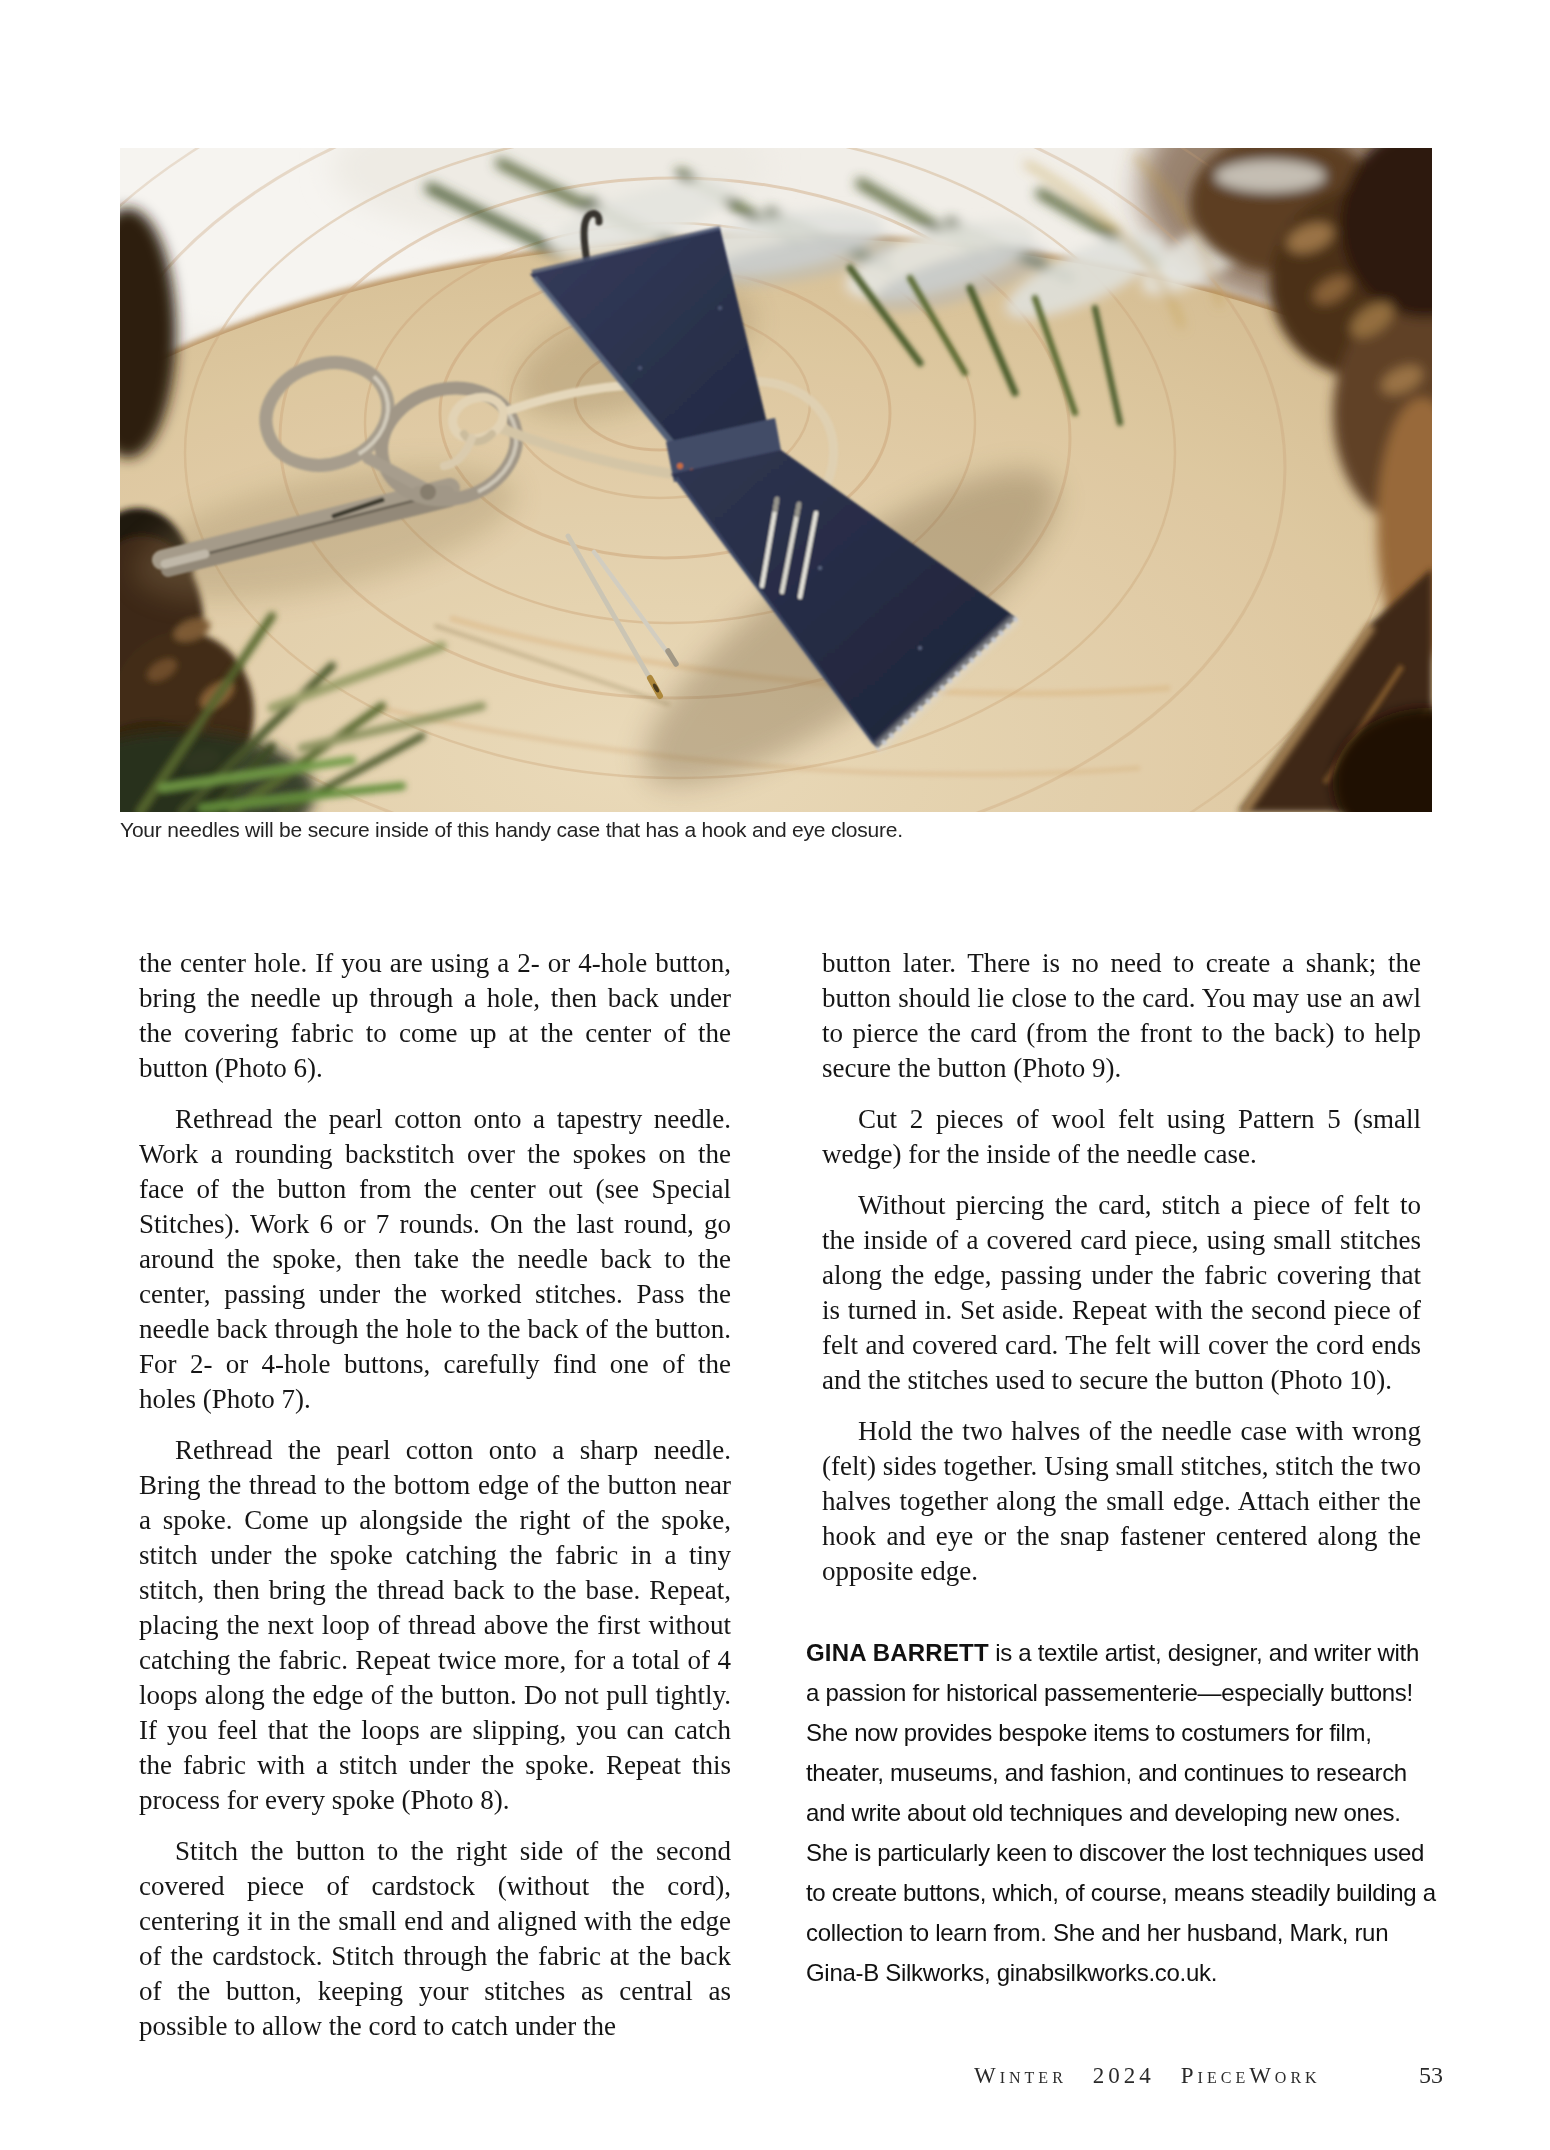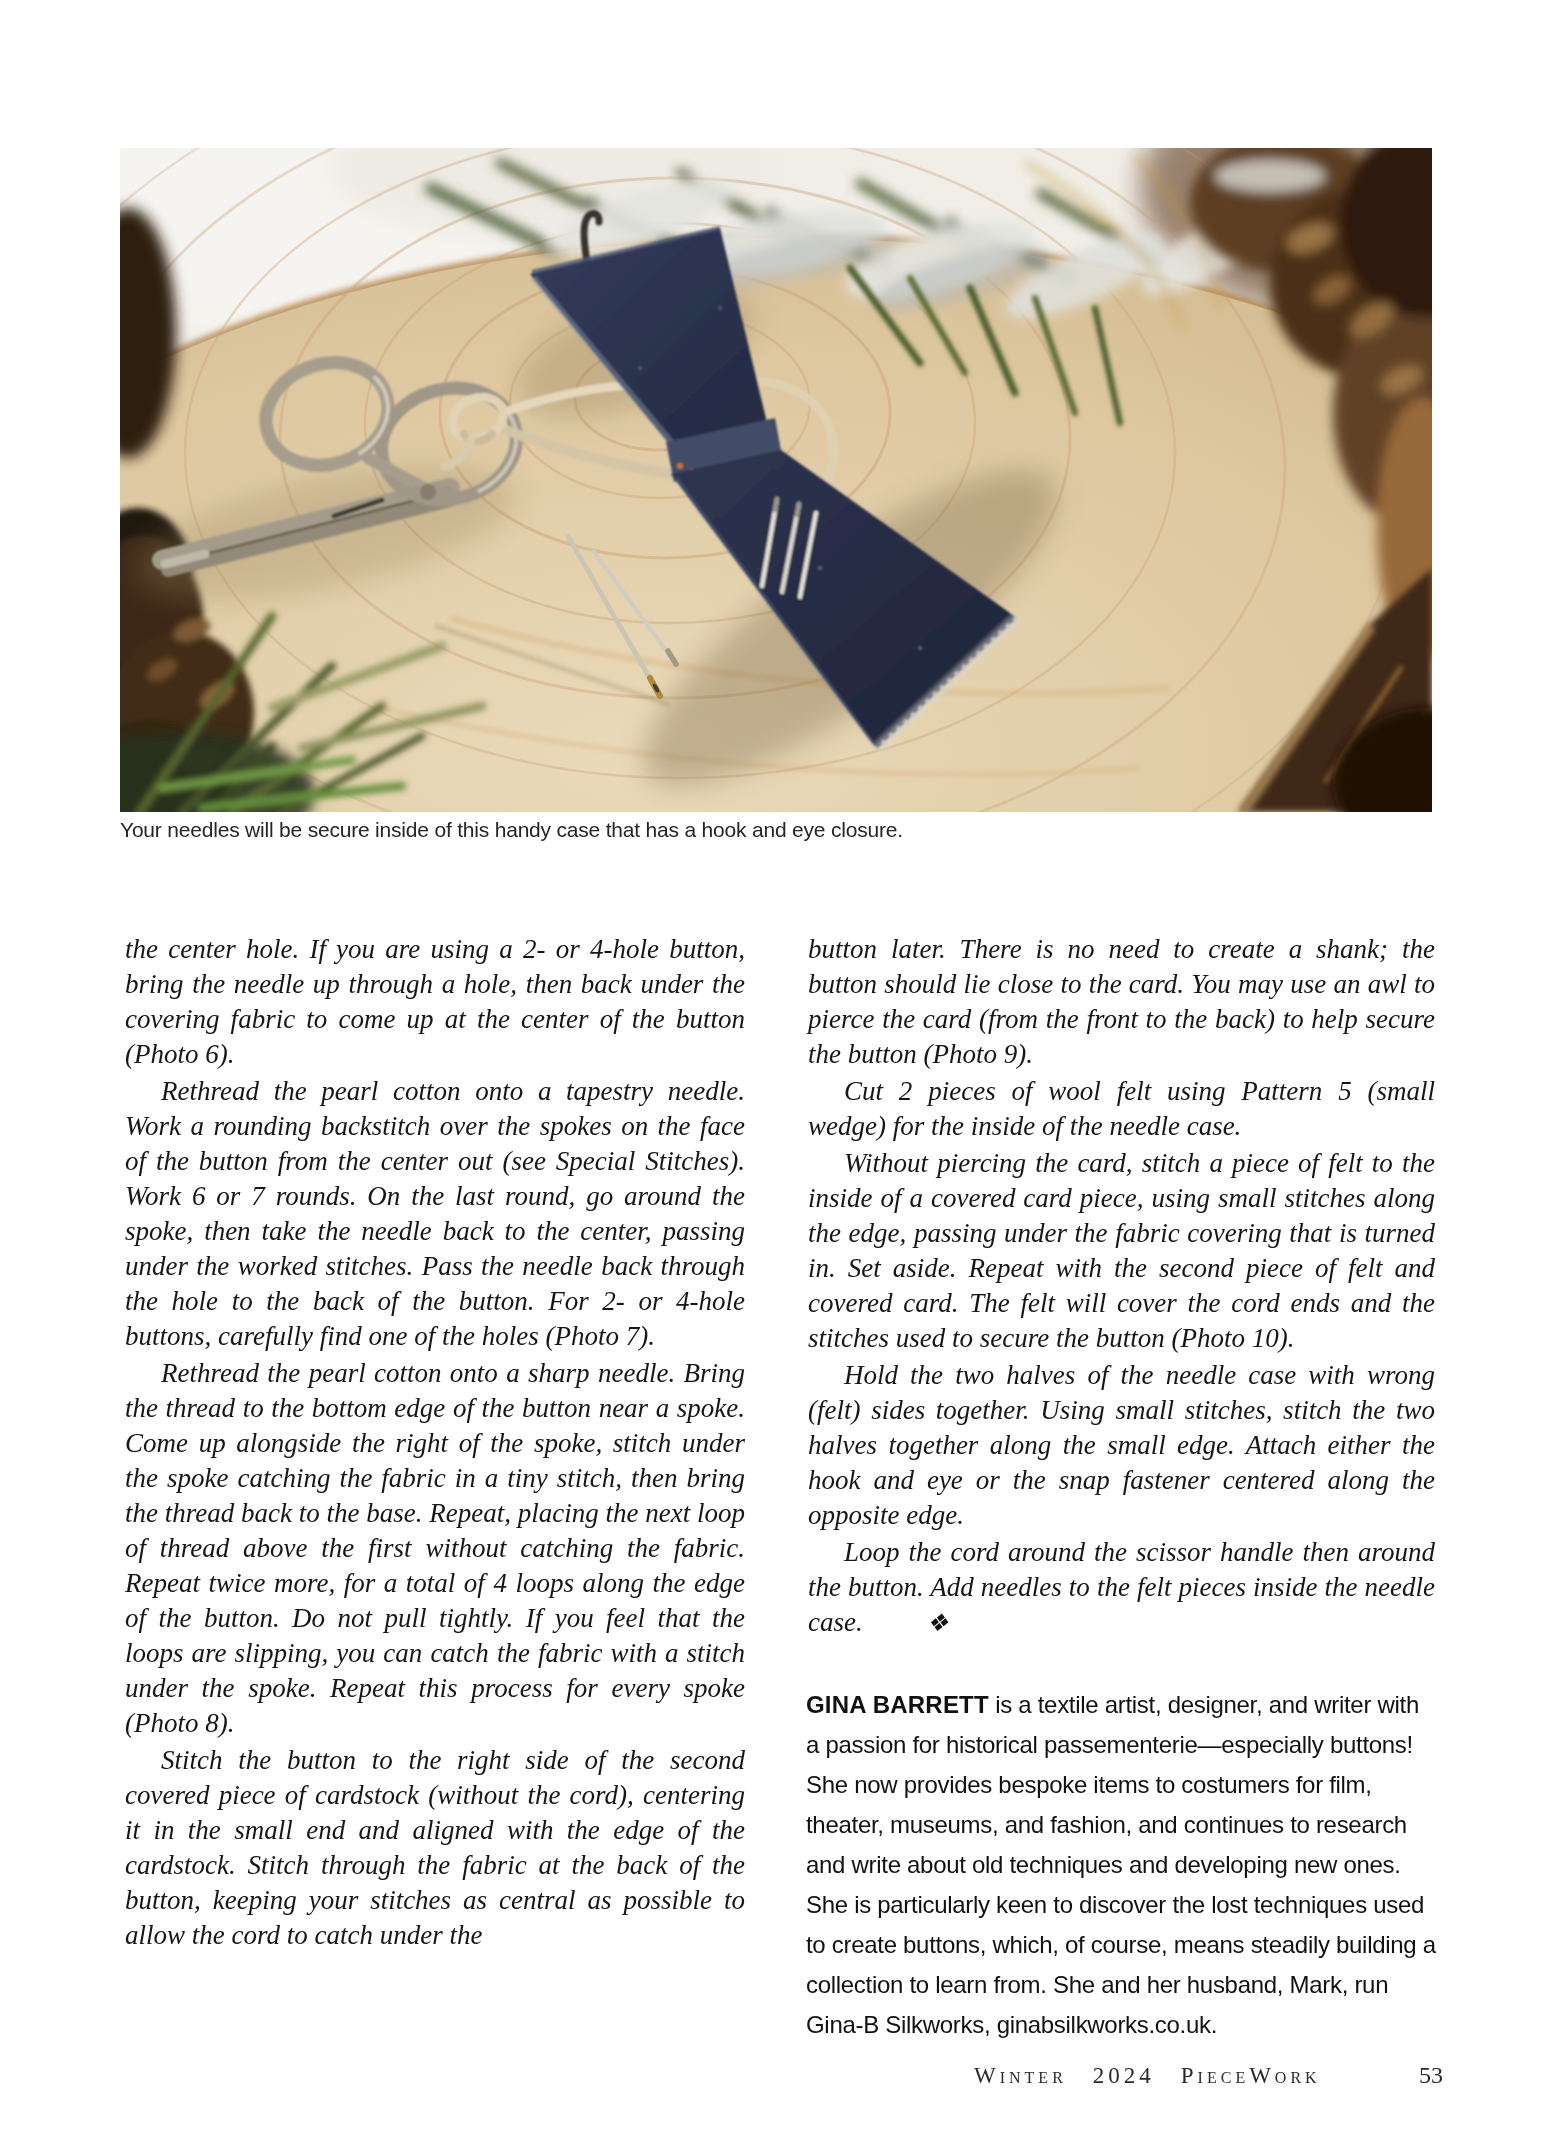--- a/index.html
+++ b/index.html
@@ -5,21 +5,21 @@
   html,body{margin:0;padding:0;background:#ffffff;}
   .page{position:relative;width:1550px;height:2150px;background:#ffffff;overflow:hidden;
         font-family:"Liberation Serif",serif;color:#161616;border-radius:31px;}
   .photo{position:absolute;left:120px;top:148px;width:1312px;height:664px;margin:0;overflow:hidden;}
   .photo svg{display:block;width:1312px;height:664px;}
   .caption{position:absolute;left:120px;top:818px;width:1312px;
            font-family:"Liberation Sans",sans-serif;font-size:21px;letter-spacing:-0.2px;color:#252525;}
   .col{position:absolute;top:930px;font-size:27px;line-height:35px;text-align:justify;}
   .col-left{left:123px;width:624px;}
   .col-right{left:806px;width:631px;}
-  .col p{margin:2px;font-style:italic;}
+  .col p{margin:16px;}
   .col p.indent{text-indent:36px;}
   .assembly{margin:9px 0 5px 0;text-align:center;font-size:30px;font-weight:bold;color:#4e7da4;
             font-family:"Liberation Serif",serif;}
   .endmark{display:inline-block;margin-left:28px;font-size:24px;color:#111;}
   .bio{margin-top:44px;font-family:"Liberation Sans",sans-serif;font-size:24px;line-height:40px;
        letter-spacing:-0.3px;text-align:left;color:#111;}
   .bio-name{font-weight:bold;letter-spacing:0.2px;}
   .footer{position:absolute;top:2062px;left:974px;width:469px;display:flex;
           justify-content:space-between;align-items:center;}
   .folio{font-family:"Liberation Serif",serif;font-variant:small-caps;font-size:23px;
@@ -244,21 +244,20 @@
     <p class="indent">Rethread the pearl cotton onto a tapestry needle. Work a rounding backstitch over the spokes on the face of the button from the center out (see Special Stitches). Work 6 or 7 rounds. On the last round, go around the spoke, then take the needle back to the center, passing under the worked stitches. Pass the needle back through the hole to the back of the button. For 2- or 4-hole buttons, carefully find one of the holes (Photo 7).</p>
     <p class="indent">Rethread the pearl cotton onto a sharp needle. Bring the thread to the bottom edge of the button near a spoke. Come up alongside the right of the spoke, stitch under the spoke catching the fabric in a tiny stitch, then bring the thread back to the base. Repeat, placing the next loop of thread above the first without catching the fabric. Repeat twice more, for a total of 4 loops along the edge of the button. Do not pull tightly. If you feel that the loops are slipping, you can catch the fabric with a stitch under the spoke. Repeat this process for every spoke (Photo 8).</p>
     <p class="indent">Stitch the button to the right side of the second covered piece of cardstock (without the cord), centering it in the small end and aligned with the edge of the cardstock. Stitch through the fabric at the back of the button, keeping your stitches as central as possible to allow the cord to catch under the</p>
   </div>
 
   <div class="col col-right">
     <p>button later. There is no need to create a shank; the button should lie close to the card. You may use an awl to pierce the card (from the front to the back) to help secure the button (Photo 9).</p>
     <p class="indent">Cut 2 pieces of wool felt using Pattern 5 (small wedge) for the inside of the needle case.</p>
     <p class="indent">Without piercing the card, stitch a piece of felt to the inside of a covered card piece, using small stitches along the edge, passing under the fabric covering that is turned in. Set aside. Repeat with the second piece of felt and covered card. The felt will cover the cord ends and the stitches used to secure the button (Photo 10).</p>
     <p class="indent">Hold the two halves of the needle case with wrong (felt) sides together. Using small stitches, stitch the two halves together along the small edge. Attach either the hook and eye or the snap fastener centered along the opposite edge.</p>
-    <p class="indent"><span>Loop the cord around the scissor handle then around the button. Add needles to the felt pieces inside the needle case.</span><span class="endmark">❖</span></p>
     <div class="bio">
       <span class="bio-name">GINA BARRETT</span>
       <span>is a textile artist, designer, and writer with a passion for historical passementerie—especially buttons! She now provides bespoke items to costumers for film, theater, museums, and fashion, and continues to research and write about old techniques and developing new ones. She is particularly keen to discover the lost techniques used to create buttons, which, of course, means steadily building a collection to learn from. She and her husband, Mark, run Gina-B Silkworks, ginabsilkworks.co.uk.</span>
     </div>
   </div>
 
   <div class="footer">
     <span class="folio">
       <span>Winter</span><span>2024</span><span>PieceWork</span>
     </span>

